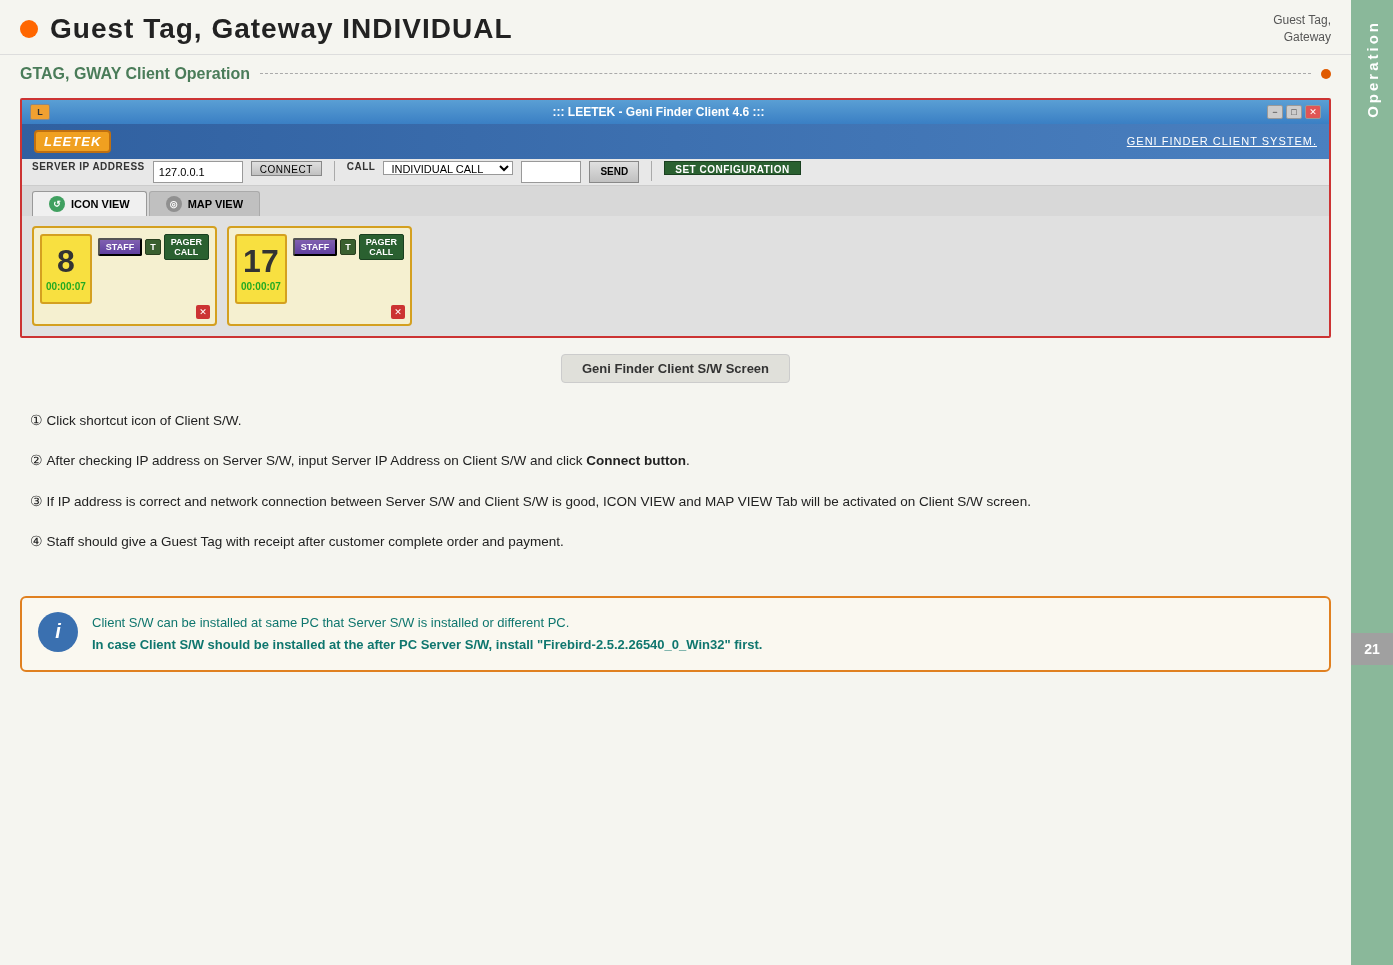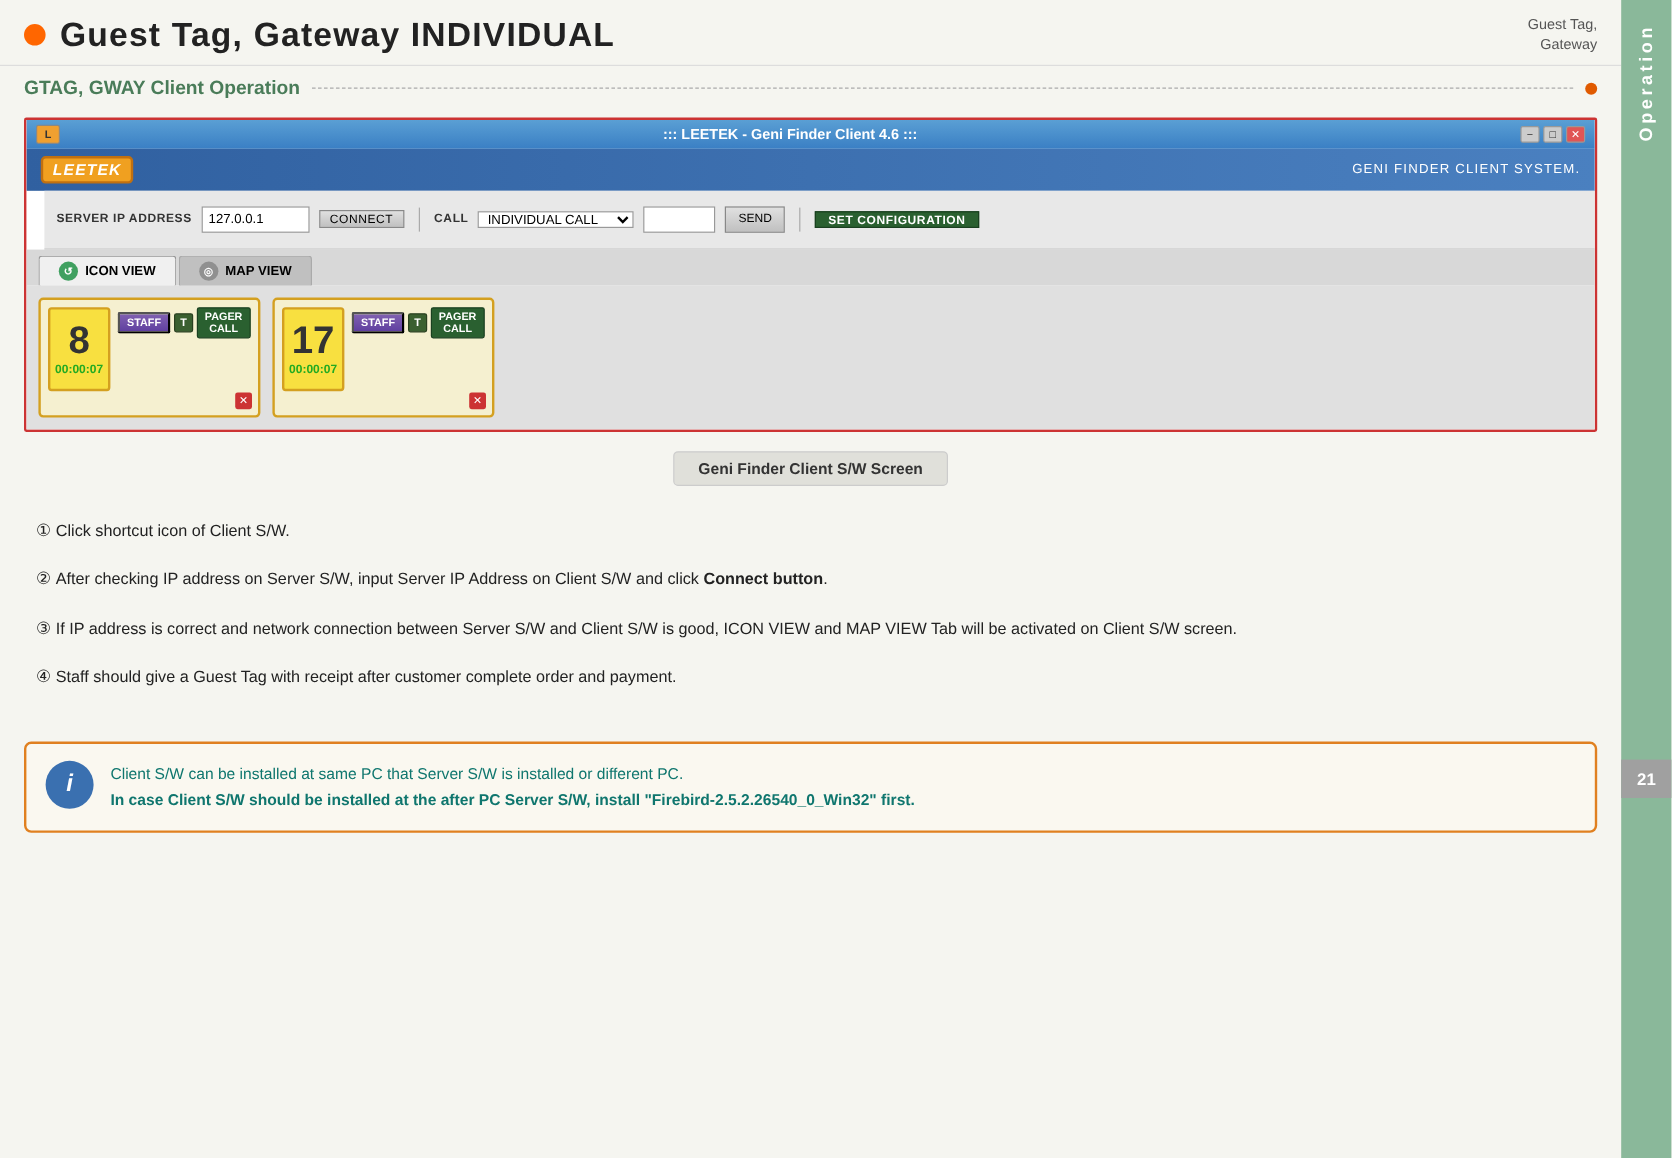--- a/index.html
+++ b/index.html
@@ -189,31 +189,31 @@
       font-size: 13px;
       font-weight: bold;
       color: white;
       letter-spacing: 1px;
       font-style: italic;
     }
     .geni-finder-label {
       color: white;
       font-size: 11px;
       letter-spacing: 1px;
+      text-decoration: underline;
     }
 
     
     .sim-toolbar {
       background: #e8e8e8;
       border-bottom: 1px solid #ccc;
-      padding: 13px 10px;
-      display: flex;
-      align-items: center;
+      padding: 2px 10px;
+      display: flex;
+      align-items: flex-start;
       gap: 8px;
-      margin-left: 15px;
     }
     .toolbar-label {
       font-size: 10px;
       color: #333;
       font-weight: bold;
       letter-spacing: 0.5px;
     }
     .toolbar-input {
       border: 1px solid #999;
       background: white;
@@ -262,21 +262,21 @@
       background: white;
       padding: 2px 5px;
       font-size: 11px;
       width: 60px;
       height: 22px;
     }
     .toolbar-send-btn {
       background: linear-gradient(to bottom, #e0e0e0, #c0c0c0);
       border: 1px solid #888;
       font-size: 10px;
-      font-weight: normal;
+      font-weight: bold;
       padding: 2px 10px;
       height: 22px;
       cursor: pointer;
     }
 
     
     .sim-view-tabs {
       background: #d8d8d8;
       padding: 5px 10px 0;
       display: flex;

